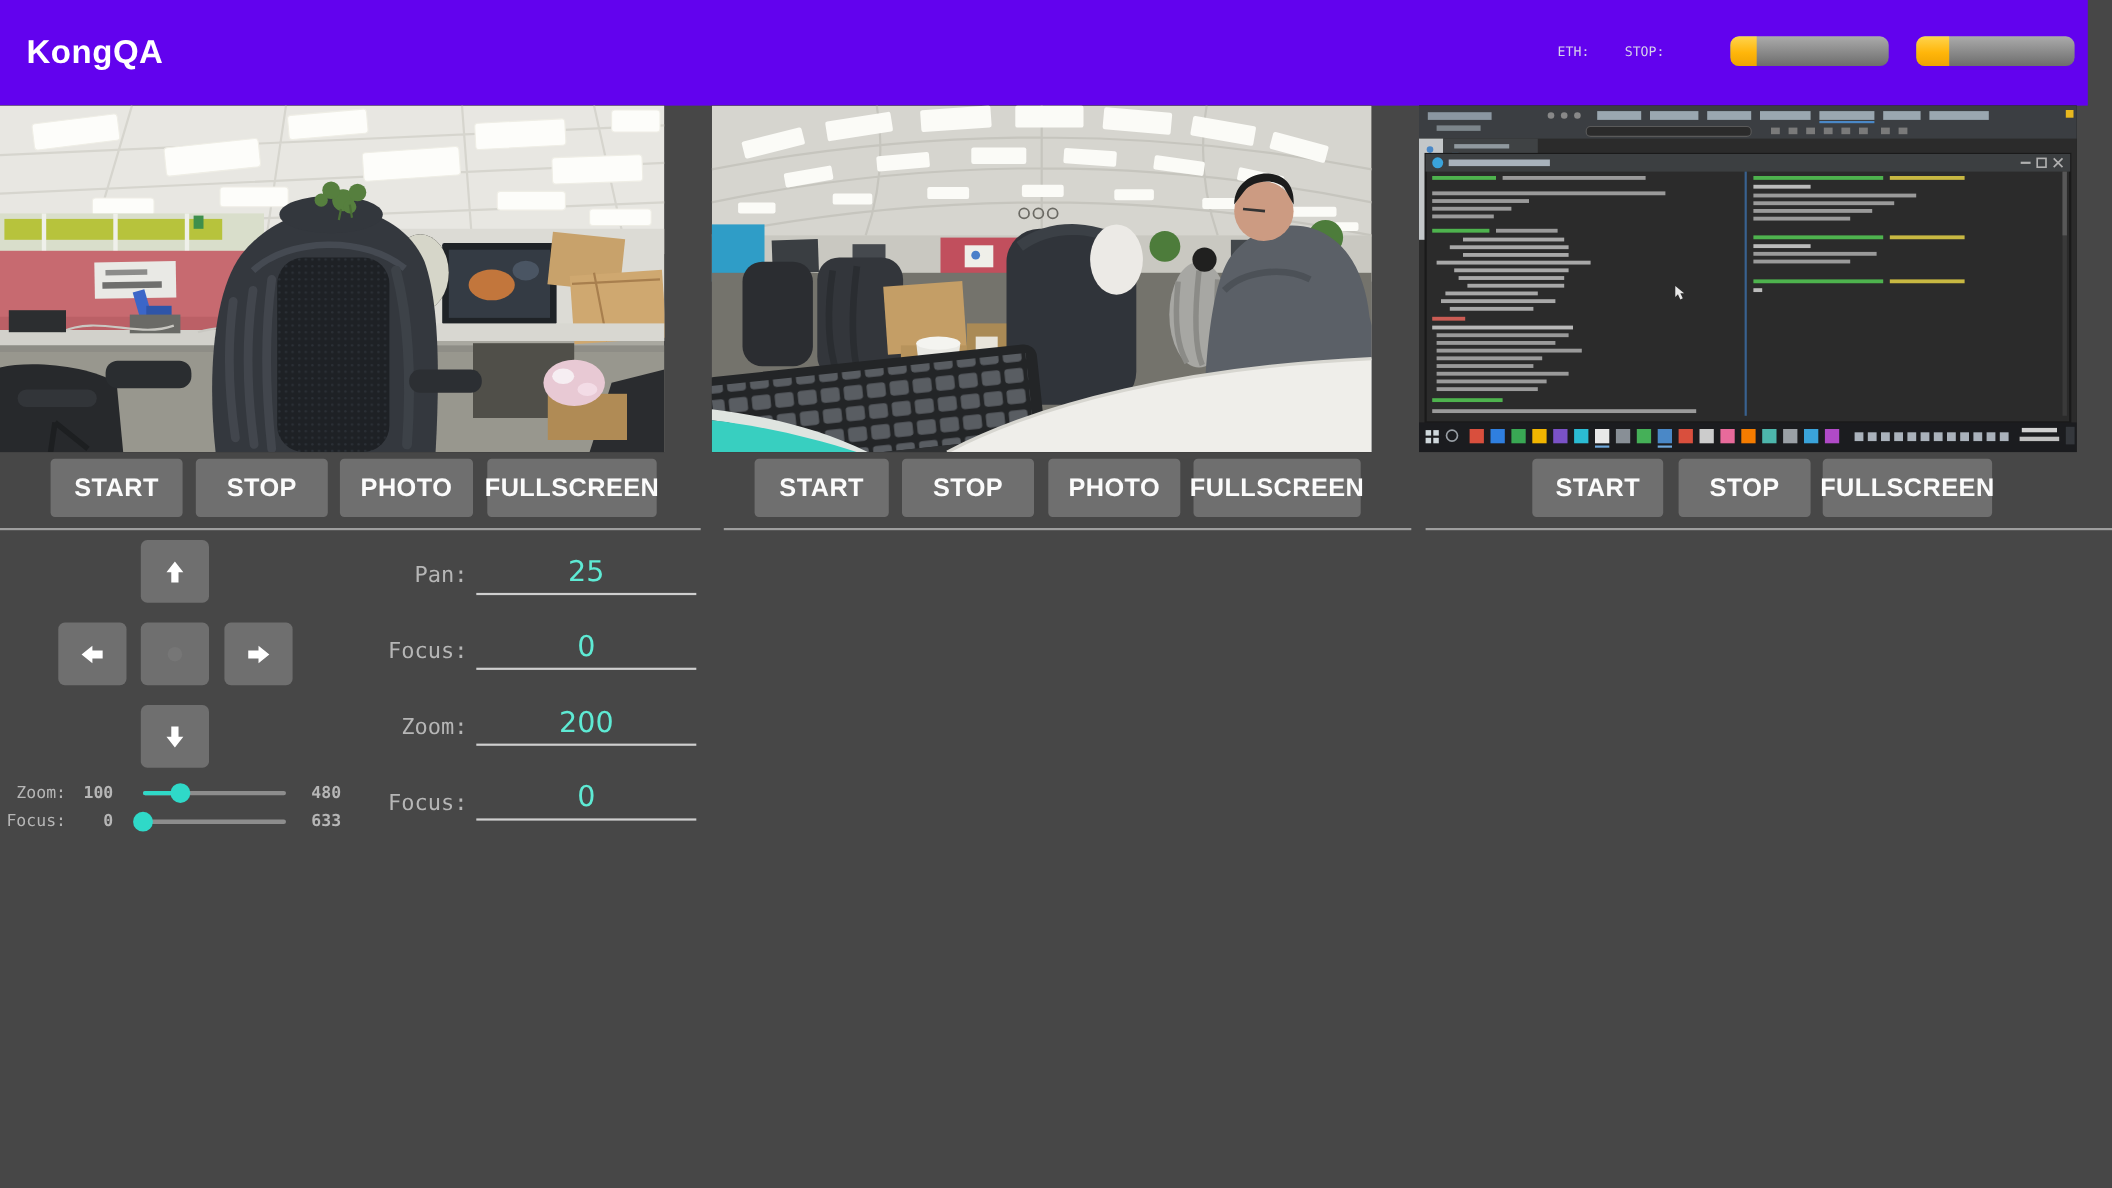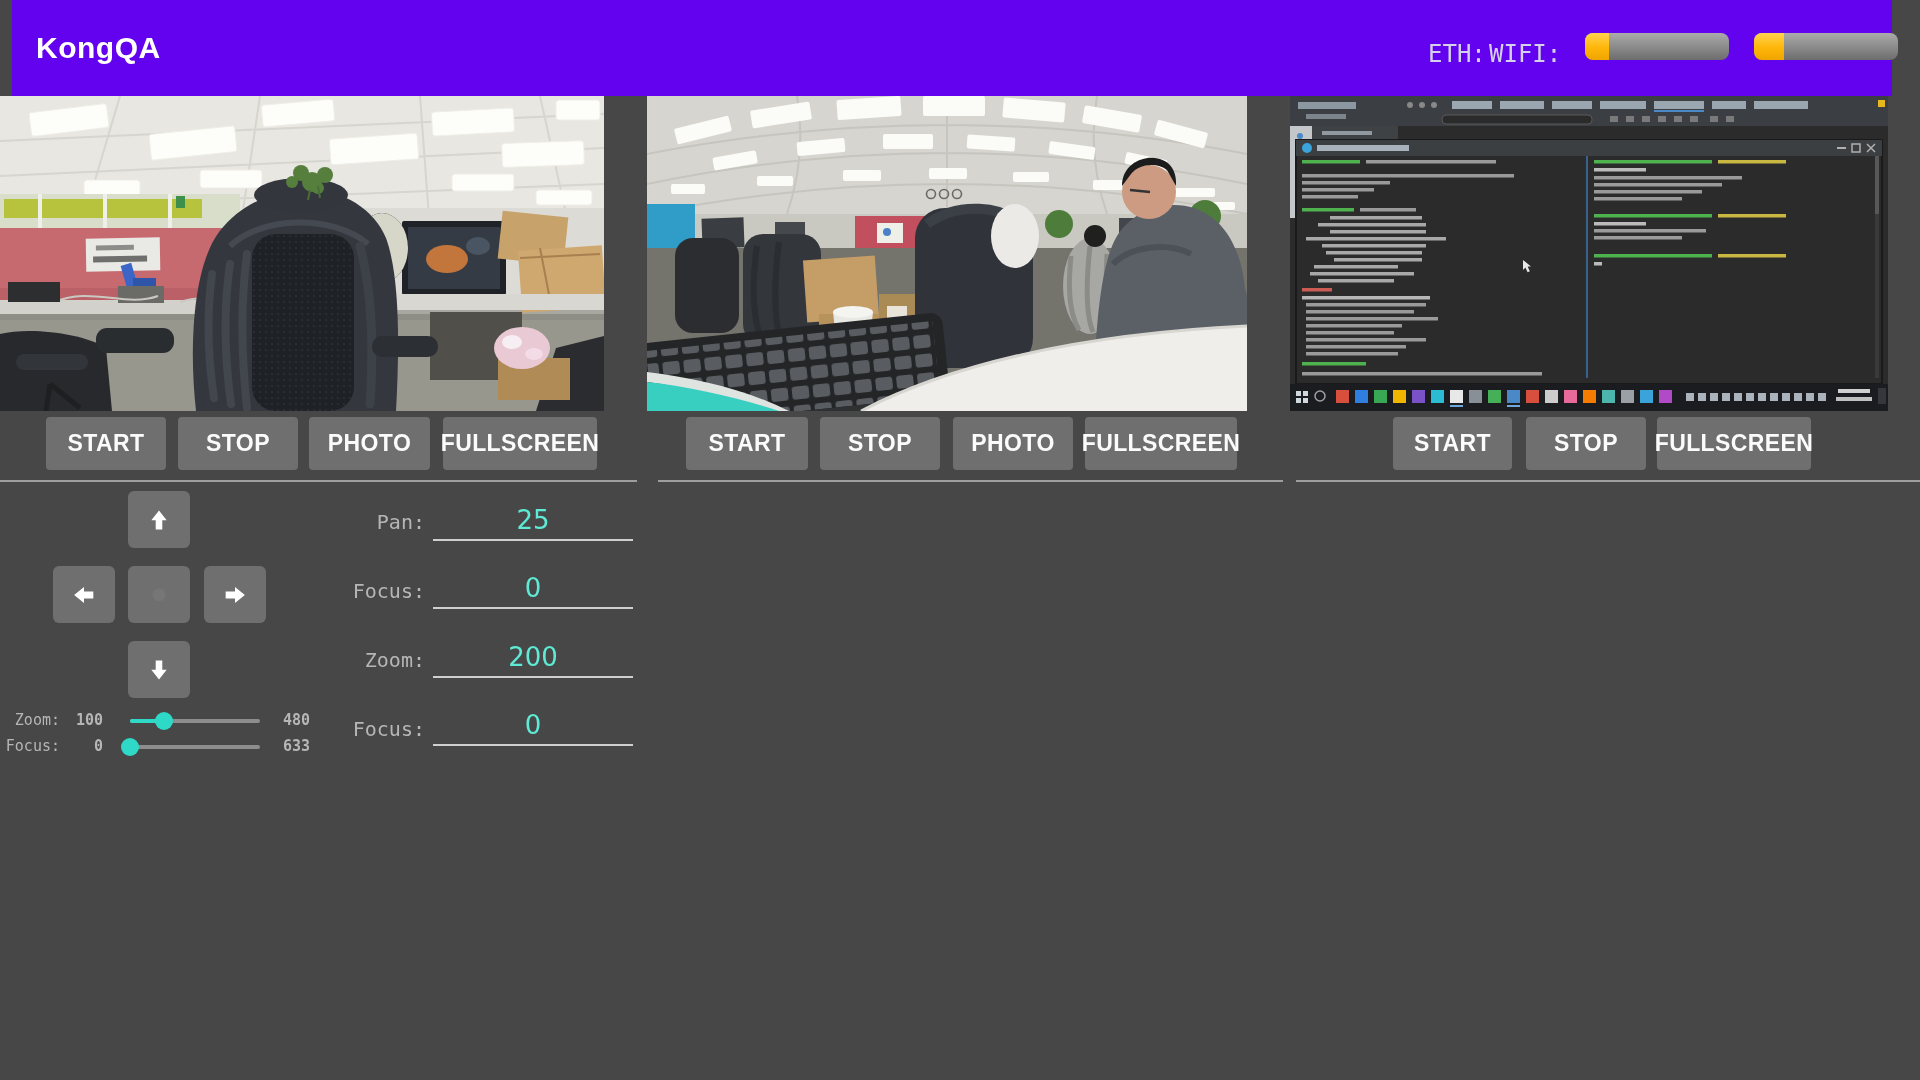--- a/index.html
+++ b/index.html
@@ -1,22 +1,22 @@
 <!DOCTYPE html>
 <html><head>
 <meta charset="utf-8">
 <style>
   html,body{margin:0;padding:0;background:#474747;}
   .app{position:relative;width:1920px;height:1080px;background:#474747;overflow:hidden;
        font-family:"Liberation Sans",sans-serif;}
   
-  .header{position:absolute;left:12px;top:0;width:1880px;height:96px;background:#6202ee;}
+  .header{position:absolute;left:0;top:0;width:1880px;height:96px;background:#6202ee;padding-left:18px;}
   .app-title{position:absolute;left:24px;top:31px;font-size:30px;font-weight:bold;color:#ffffff;letter-spacing:0.5px;}
   .net-label{position:absolute;top:40px;font-family:"DejaVu Sans Mono","Liberation Mono",monospace;
-             font-size:24px;color:#d6d1ea;}
+             font-size:12px;color:#d6d1ea;}
   .net-label.eth{left:1416px;} .net-label.wifi{left:1477px;}
   .signal-bar{position:absolute;top:33px;width:144px;height:27px;border-radius:8px;overflow:hidden;
               background:linear-gradient(180deg,#ababab 0%,#8f8f8f 45%,#6d6d6d 100%);}
   .signal-bar.eth{left:1573px;} .signal-bar.wifi{left:1742px;}
   .signal-fill{height:100%;background:linear-gradient(180deg,#ffd44d 0%,#ffb60a 55%,#efa400 100%);}
   
   .cam{position:absolute;top:96px;height:315px;background:#222;}
   .cam svg{display:block;width:100%;height:100%;}
   .cam1{left:0;width:604px;} .cam2{left:647px;width:600px;} .cam3{left:1290px;width:598px;}
   
@@ -46,21 +46,21 @@
              font-size:26px;text-align:center;outline:none;padding:0;}
 </style>
 </head>
 <body>
 
 <div class="app">
 
   <div class="header">
     <div class="app-title">KongQA</div>
     <div class="net-label eth">ETH:</div>
-    <div class="net-label wifi">WIFI:</div>
+    <div class="net-label wifi">STOP:</div>
     <div class="signal-bar eth">
       <div class="signal-fill" style="width: 17%;"></div>
     </div>
     <div class="signal-bar wifi">
       <div class="signal-fill" style="width: 21%;"></div>
     </div>
   </div>
 
   <div class="cam cam1">
     <svg viewBox="0 0 604 315" preserveAspectRatio="none">

